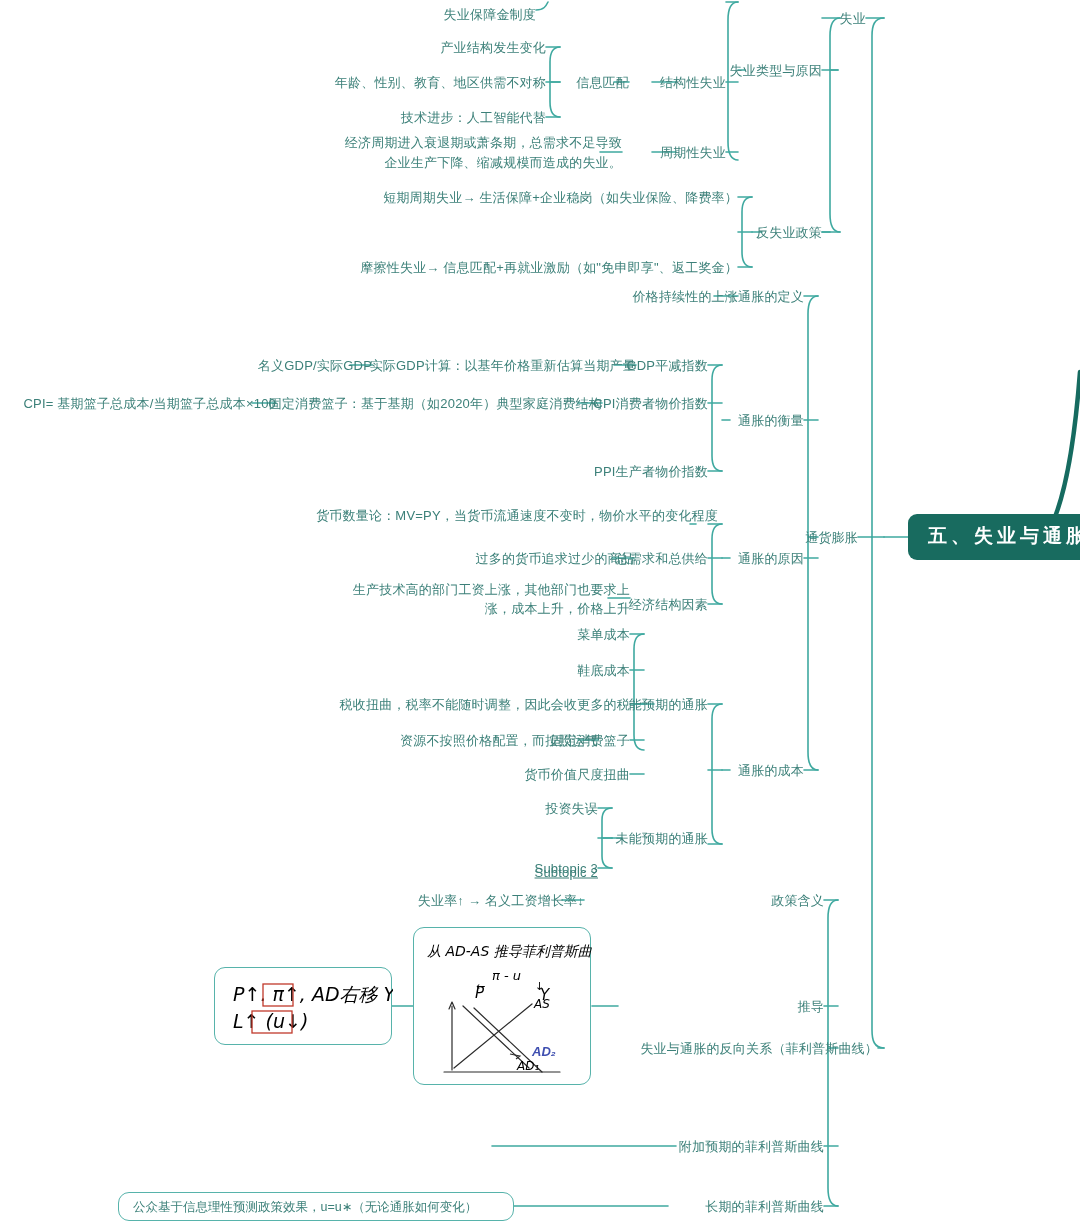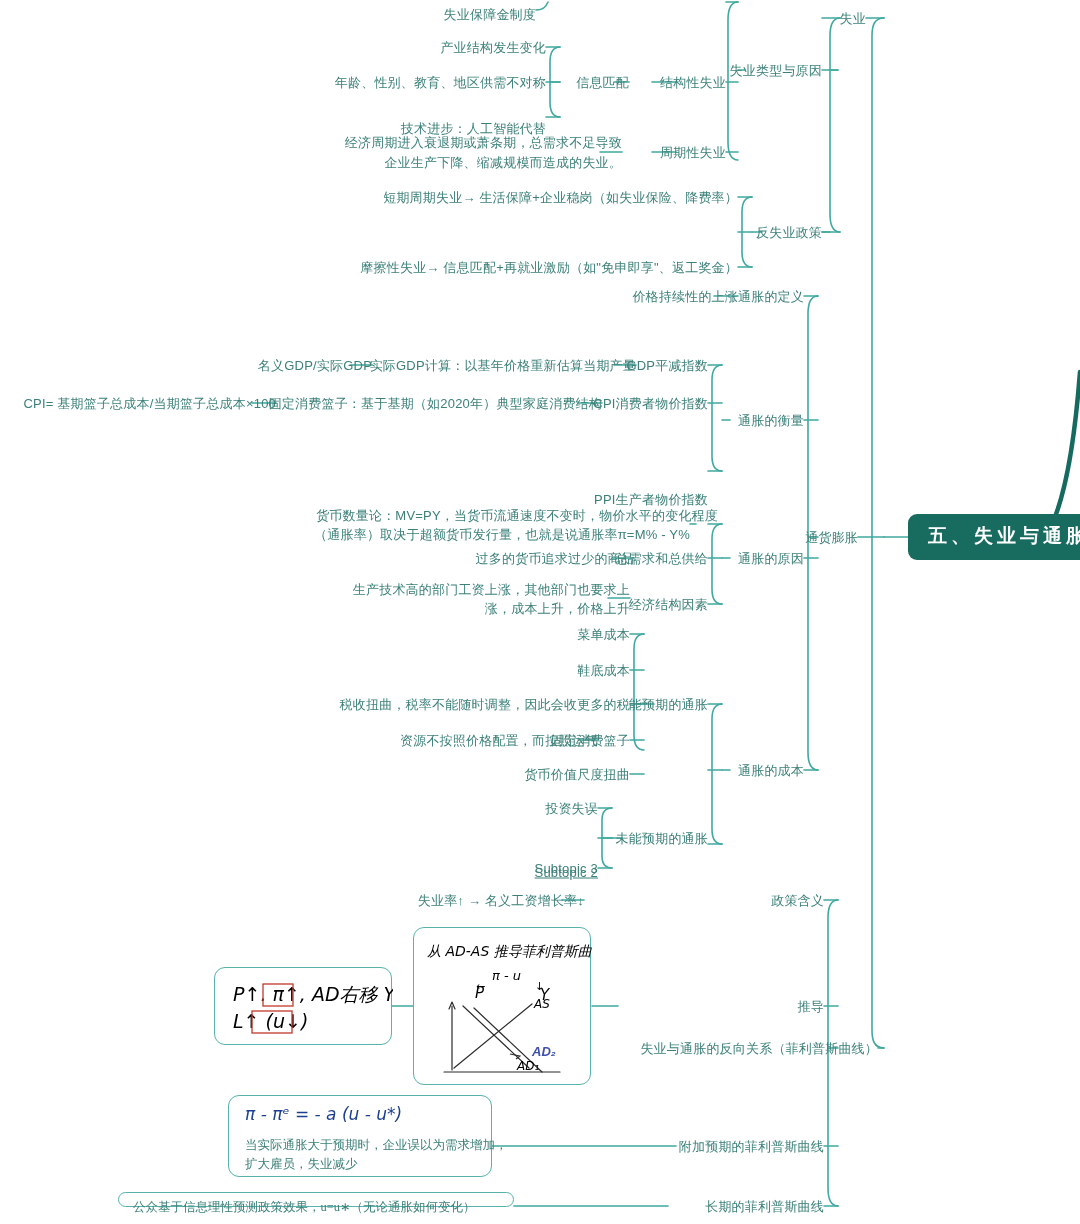--- a/index.html
+++ b/index.html
@@ -161,44 +161,43 @@
 
   <div class="node r" style="left:822px;top:70px;">失业类型与原因</div>
   <div class="node r" style="left:822px;top:232px;">反失业政策</div>
 
   <div class="node r" style="left:536px;top:14px;">失业保障金制度</div>
 
   <div class="node r" style="left:726px;top:82px;">结构性失业</div>
   <div class="node r" style="left:629px;top:82px;">信息匹配</div>
   <div class="node r" style="left:546px;top:47px;">产业结构发生变化</div>
   <div class="node r" style="left:546px;top:82px;">年龄、性别、教育、地区供需不对称</div>
-  <div class="node r" style="left:546px;top:117px;margin-top:11px;">技术进步：人工智能代替</div>
+  <div class="node r" style="left:546px;top:117px;">技术进步：人工智能代替</div>
 
   <div class="node r" style="left:726px;top:152px;">周期性失业</div>
   <div class="node r" style="left:622px;top:143px;font-family:Liberation Mono, monospace;">经济周期进入衰退期或萧条期，总需求不足导致</div>
   <div class="node r" style="left:622px;top:162px;">企业生产下降、缩减规模而造成的失业。</div>
 
   <div class="node r" style="left:738px;top:197px;">短期周期失业→ 生活保障+企业稳岗（如失业保险、降费率）</div>
   <div class="node r" style="left:738px;top:267px;">摩擦性失业→ 信息匹配+再就业激励（如"免申即享"、返工奖金）</div>
 
   <div class="node r" style="left:804px;top:296px;">通胀的定义</div>
   <div class="node r" style="left:738px;top:296px;">价格持续性的上涨</div>
 
   <div class="node r" style="left:804px;top:420px;">通胀的衡量</div>
   <div class="node r" style="left:708px;top:365px;">GDP平减指数</div>
   <div class="node r" style="left:636px;top:365px;">实际GDP计算：以基年价格重新估算当期产量</div>
   <div class="node r" style="left:372px;top:365px;">名义GDP/实际GDP</div>
   <div class="node r" style="left:708px;top:403px;">CPI消费者物价指数</div>
   <div class="node r" style="left:602px;top:403px;">固定消费篮子：基于基期（如2020年）典型家庭消费结构</div>
   <div class="node r" style="left:276px;top:403px;">CPI= 基期篮子总成本/当期篮子总成本×100</div>
-  <div class="node r" style="left:708px;top:499px;">PPI生产者物价指数</div>
+  <div class="node r" style="left:708px;top:471px;">PPI生产者物价指数</div>
 
   <div class="node r" style="left:804px;top:558px;">通胀的原因</div>
   <div class="node r" style="left:718px;top:515px;">货币数量论：MV=PY，当货币流通速度不变时，物价水平的变化程度</div>
-  <div class="node r" style="left:690px;top:534px;">（通胀率）取决于超额货币发行量，也就是说通胀率π=M% - Y%</div>
   <div class="node r" style="left:708px;top:558px;">总需求和总供给</div>
   <div class="node r" style="left:634px;top:558px;">过多的货币追求过少的商品</div>
   <div class="node r" style="left:708px;top:604px;">经济结构因素</div>
   <div class="node r" style="left:630px;top:589px;">生产技术高的部门工资上涨，其他部门也要求上</div>
   <div class="node r" style="left:630px;top:608px;">涨，成本上升，价格上升</div>
 
   <div class="node r" style="left:804px;top:770px;">通胀的成本</div>
   <div class="node r" style="left:708px;top:704px;">能预期的通胀</div>
   <div class="node r" style="left:630px;top:634px;">菜单成本</div>
   <div class="node r" style="left:630px;top:670px;">鞋底成本</div>
@@ -243,23 +242,18 @@
         <path d="M49 78 L115 140"></path>
         <path d="M60 80 L128 144"></path>
       </g>
       <text class="hand" x="120" y="80" font-size="12" font-style="italic">AS</text>
       <text class="hand" x="103" y="142" font-size="12" font-style="italic">AD₁</text>
       <text class="bluetxt" x="118" y="128" font-size="13" font-style="italic" font-weight="bold">AD₂</text>
       <path d="M96 126 l10 2 l-4 3" stroke="#2b2b2b" stroke-width="1.1" fill="none"></path>
     </svg>
   </div>
 
-  <div class="box" style="left:228px;top:1095px;width:264px;height:82px;">
-    <div class="note-txt hand" style="left:16px;top:9px;font-size:17px;font-style:italic;color:#1d3f8f;">π - πᵉ = - a (u - u*)</div>
-    <div class="note-txt" style="left:16px;top:40px;">当实际通胀大于预期时，企业误以为需求增加，</div>
-    <div class="note-txt" style="left:16px;top:59px;">扩大雇员，失业减少</div>
-  </div>
-
-  <div class="box" style="left:118px;top:1192px;width:396px;height:15px;font-family:Liberation Serif, serif;">
+
+  <div class="box" style="left:118px;top:1192px;width:396px;height:29px;">
     <div class="note-txt" style="left:14px;top:5px;">公众基于信息理性预测政策效果，u=u∗（无论通胀如何变化）</div>
   </div>
 
 </div>
 
 </body></html>

